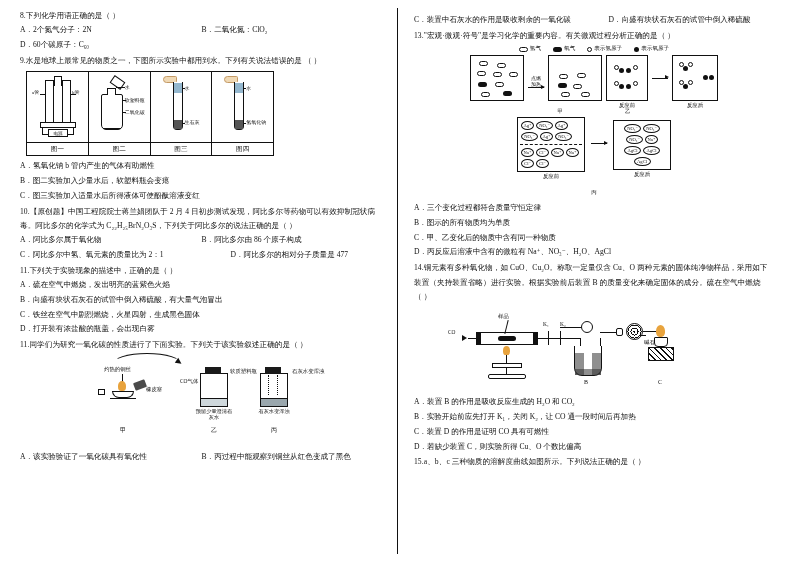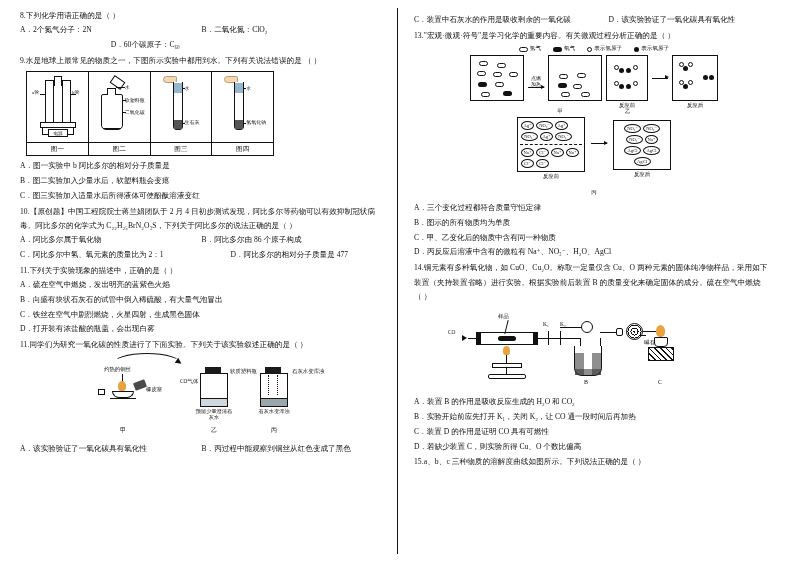--- a/index.html
+++ b/index.html
@@ -13,21 +13,21 @@
     overflow:hidden;
   }
   .page { position:relative; width:794px; height:562px; padding:8px 10px 0 10px; }
   .columns { display:flex; width:100%; height:546px; }
   .col { width:50%; padding:0 10px; position:relative; }
   .col-left { padding-right:14px; }
   .col-right { padding-left:16px; border-left:1px solid #111; }
 
   .q { font-size:7.6px; line-height:1.75; margin:0 0 1px 0; letter-spacing:0.01em; }
   .q-stem { margin-top:1px; }
-  .opts { display:flex; font-size:7.6px; line-height:1.9;justify-content:center; }
+  .opts { display:flex; font-size:7.6px; line-height:1.9; }
   .opt { font-size:7.6px; line-height:1.95; }
   .opt-half { width:50%; }
   .opt-w58 { width:58%; }
   .opt-w42 { width:42%; }
 
   
   .exp-table { border:1px solid #111; border-collapse:collapse; width:248px; margin:4px 0 3px 6px; }
   .exp-table td { border:1px solid #111; padding:0; vertical-align:bottom; text-align:center; }
   .exp-cell { height:70px; position:relative; }
   .exp-cap { font-size:6.6px; height:12px; line-height:12px; }
@@ -205,21 +205,21 @@
         <td>
                 <div class="exp-cap">图三</div>
               </td>
         <td>
                 <div class="exp-cap">图四</div>
               </td>
       </tr>
     </tbody>
         </table>
 
-    <div class="opt">A．图一实验中 b 阿比多尔的相对分子质量是</div>
+    <div class="opt">A．氢氧化钠 b 管内产生的气体有助燃性</div>
     <div class="opt">B．图二实验加入少量水后，软塑料瓶会变瘪</div>
     <div class="opt">C．图三实验加入适量水后所得液体可使酚酞溶液变红</div>
 
     <div class="q q-stem">10.【原创题】中国工程院院士蒋兰娟团队于 2 月 4 日初步测试发现，阿比多尔等药物可以有效抑制冠状病</div>
     <div class="q">毒。阿比多尔的化学式为 C₂₂H₂₅BrN₂O₃S，下列关于阿比多尔的说法正确的是（        ）</div>
     <div class="opts">
       <div class="opt opt-half">A．阿比多尔属于氧化物</div>
       <div class="opt opt-half">B．阿比多尔由 86 个原子构成</div>
     </div>
     <div class="opts">
@@ -261,29 +261,29 @@
       <div class="liq" style="left:163px;top:45px;width:26px;height:8px;background:#9aa7ad;"></div>
       <div style="position:absolute;left:170px;top:22px;width:10px;height:20px;border-left:1px dotted #111;border-right:1px dotted #111;"></div>
       <div class="lbl" style="left:194px;top:16px;font-size:5.4px;">石灰水变浑浊</div>
       <div class="lbl" style="left:158px;top:56px;font-size:5.2px;width:36px;white-space:normal;line-height:1.15;text-align:center;">石灰水变浑浊</div>
 
       <div class="lbl" style="left:22px;top:74px;font-size:6px;">甲</div>
       <div class="lbl" style="left:113px;top:74px;font-size:6px;">乙</div>
       <div class="lbl" style="left:173px;top:74px;font-size:6px;">丙</div>
     </div>
 
-    <div class="opts" style="margin-top:4px">
+    <div class="opts" style="margin-top:12px">
       <div class="opt opt-half">A．该实验验证了一氧化碳具有氧化性</div>
       <div class="opt opt-half">B．丙过程中能观察到铜丝从红色变成了黑色</div>
     </div>
   </div>
 
   <div class="col col-right">
 
-    <div class="opt" style="display:inline-block;width:54%">C．装置中石灰水的作用是吸收剩余的一氧化碳</div><div class="opt" style="display:inline-block;width:45%">D．该实验验证了一氧化碳具有氧化性</div>
+    <div class="opt" style="display:inline-block;width:54%">C．装置中石灰水的作用是吸收剩余的一氧化碳</div><div class="opt" style="display:inline-block;width:45%">D．向盛有块状石灰石的试管中倒入稀硫酸</div>
 
     
     <div class="q q-stem">13."宏观·微观·符号"是学习化学的重要内容。有关微观过程分析正确的是（        ）</div>
 
     <div class="legend">
       <div class="legend-item">
         <span class="mol-h"></span>
         <span>氢气</span>
       </div>
       <div class="legend-item">

